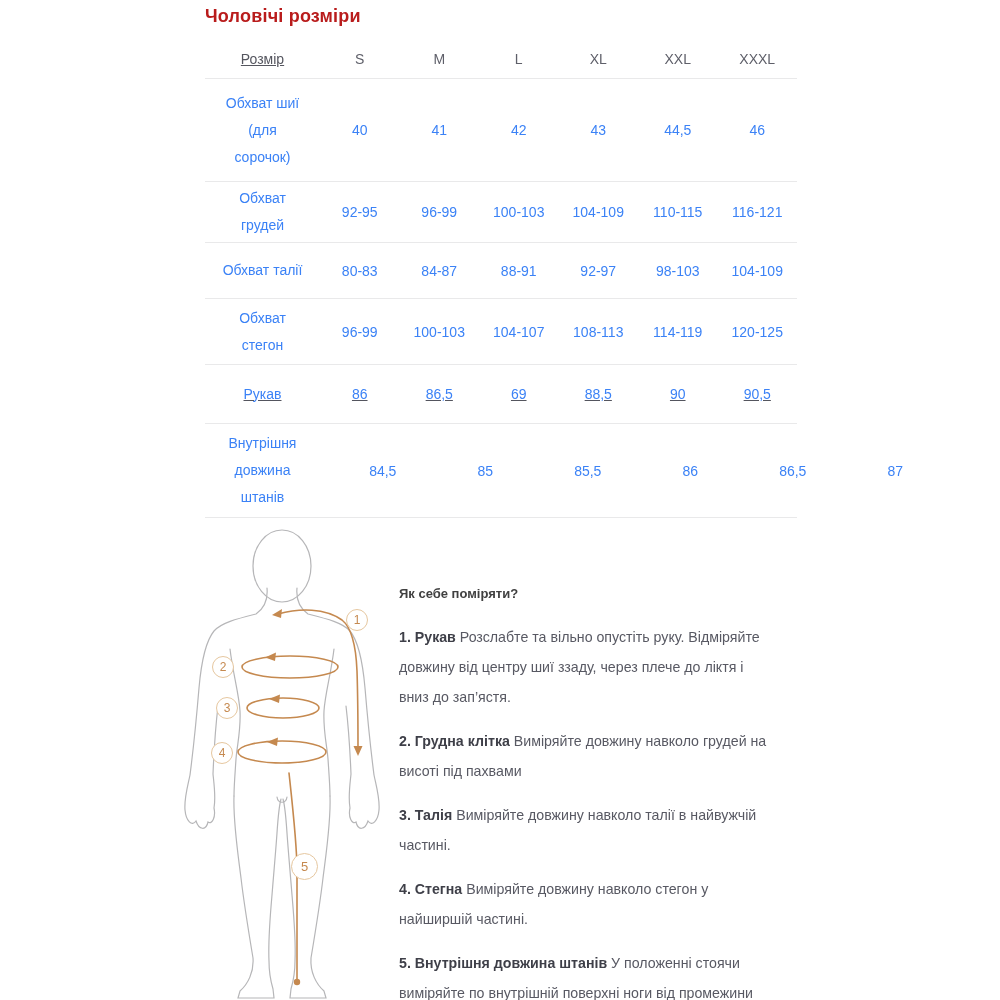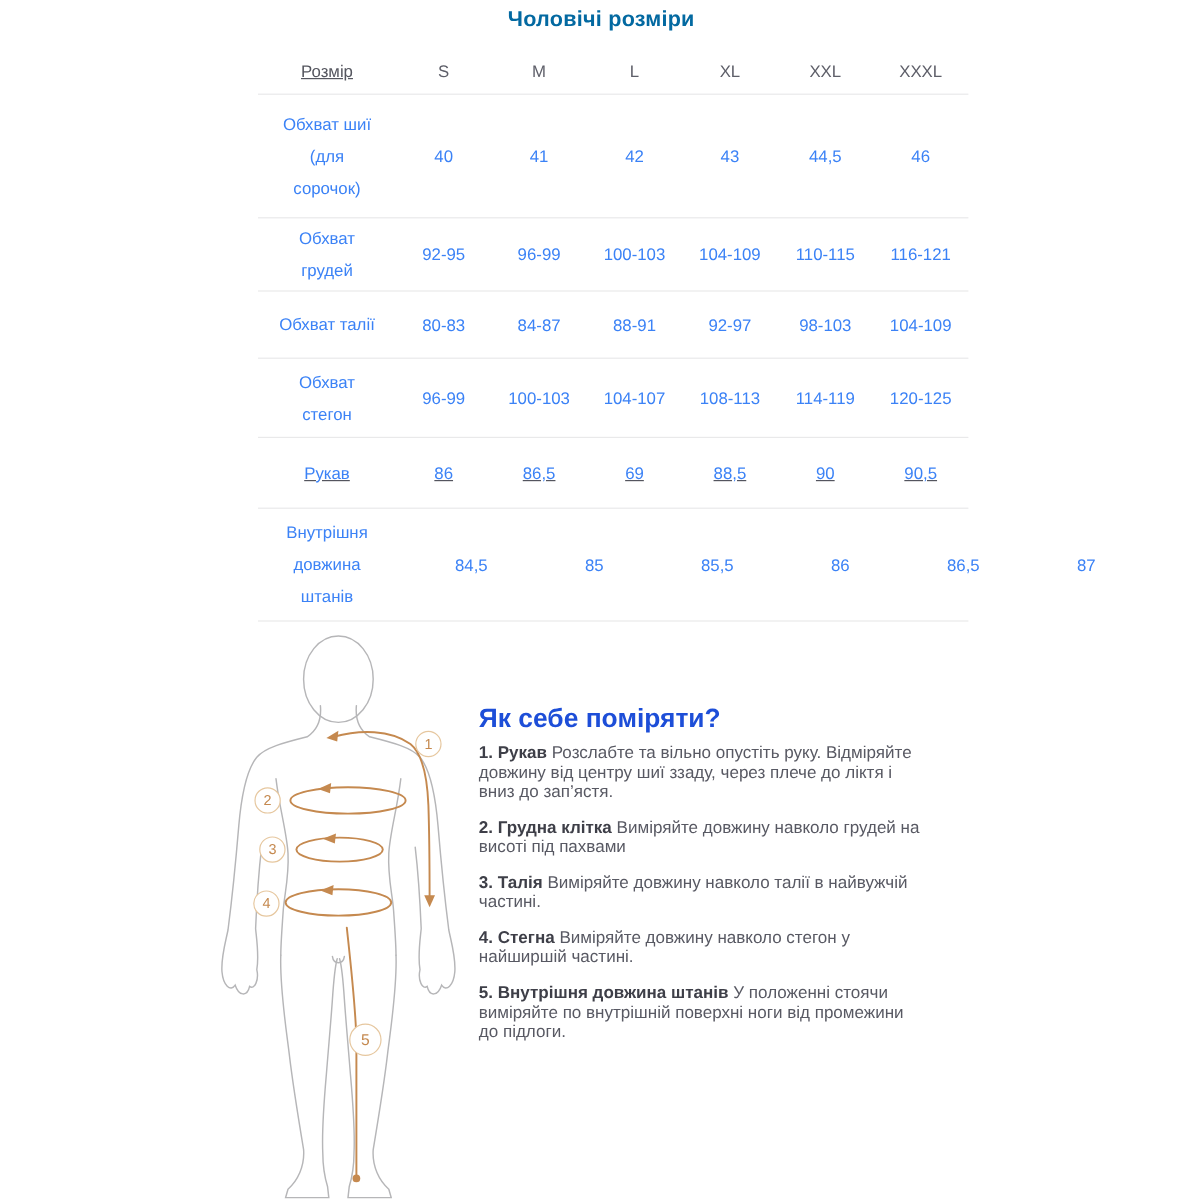--- a/index.html
+++ b/index.html
@@ -3,25 +3,25 @@
 <meta charset="utf-8">
 <style>
   html,body { margin:0; padding:0; background:#ffffff; }
   .page {
     position:relative; width:1000px; height:1000px; background:#ffffff;
     font-family:"Liberation Sans","DejaVu Sans",sans-serif; overflow:hidden;
     color:#54555e;
   }
   .title {
     position:absolute; left:205px; top:6px; width:592px;
-    text-align:center; font-size:18px; font-weight:700; color:#0369a1;
+    font-size:18px; font-weight:700; color:#b91c1c;
     letter-spacing:0.2px;
   }
   
-  .size-table { position:absolute; left:215px; top:40px; width:592px; }
+  .size-table { position:absolute; left:205px; top:40px; width:592px; }
   .t-row {
     display:grid; grid-template-columns:115px repeat(6,79.5px);
     border-bottom:1px solid #e9e9ea;
   }
   .t-row.header   { height:38px; }
   .t-row.r0 { height:102px; }
   .t-row.r1 { height:60px; }
   .t-row.r2 { height:55px; }
   .t-row.r3 { height:65px; }
   .t-row.r4 { height:58px;text-decoration:underline; }
@@ -38,24 +38,24 @@
   .marker {
     position:absolute; background:#ffffff; border:1.5px solid #e6c79f;
     border-radius:50%; color:#c5894f; display:flex; align-items:center;
     justify-content:center; font-size:12px; line-height:1; box-sizing:border-box;
   }
   .m-sm { width:22px; height:22px; }
   .m-lg { width:27px; height:27px; font-size:13px; }
   
   .instructions { position:absolute; left:399px; top:586px; width:370px; }
   .instructions h2 {
-    margin:0 0 8px 0; font-size:22px; font-weight:700; color:#1d4ed8;
+    margin:0 0 21px 0; font-size:13px; font-weight:700; color:#404040;
   }
   .instructions p {
-    margin:0 0 14px 0; font-size:14.2px; line-height:16px; color:#585963;
+    margin:0 0 14px 0; font-size:14.2px; line-height:30px; color:#585963;
   }
   .instructions b { color:#3e3f48; font-weight:700; }
 </style>
 </head>
 <body>
 
 <div class="page">
 
   <div class="title">Чоловічі розміри</div>
 

